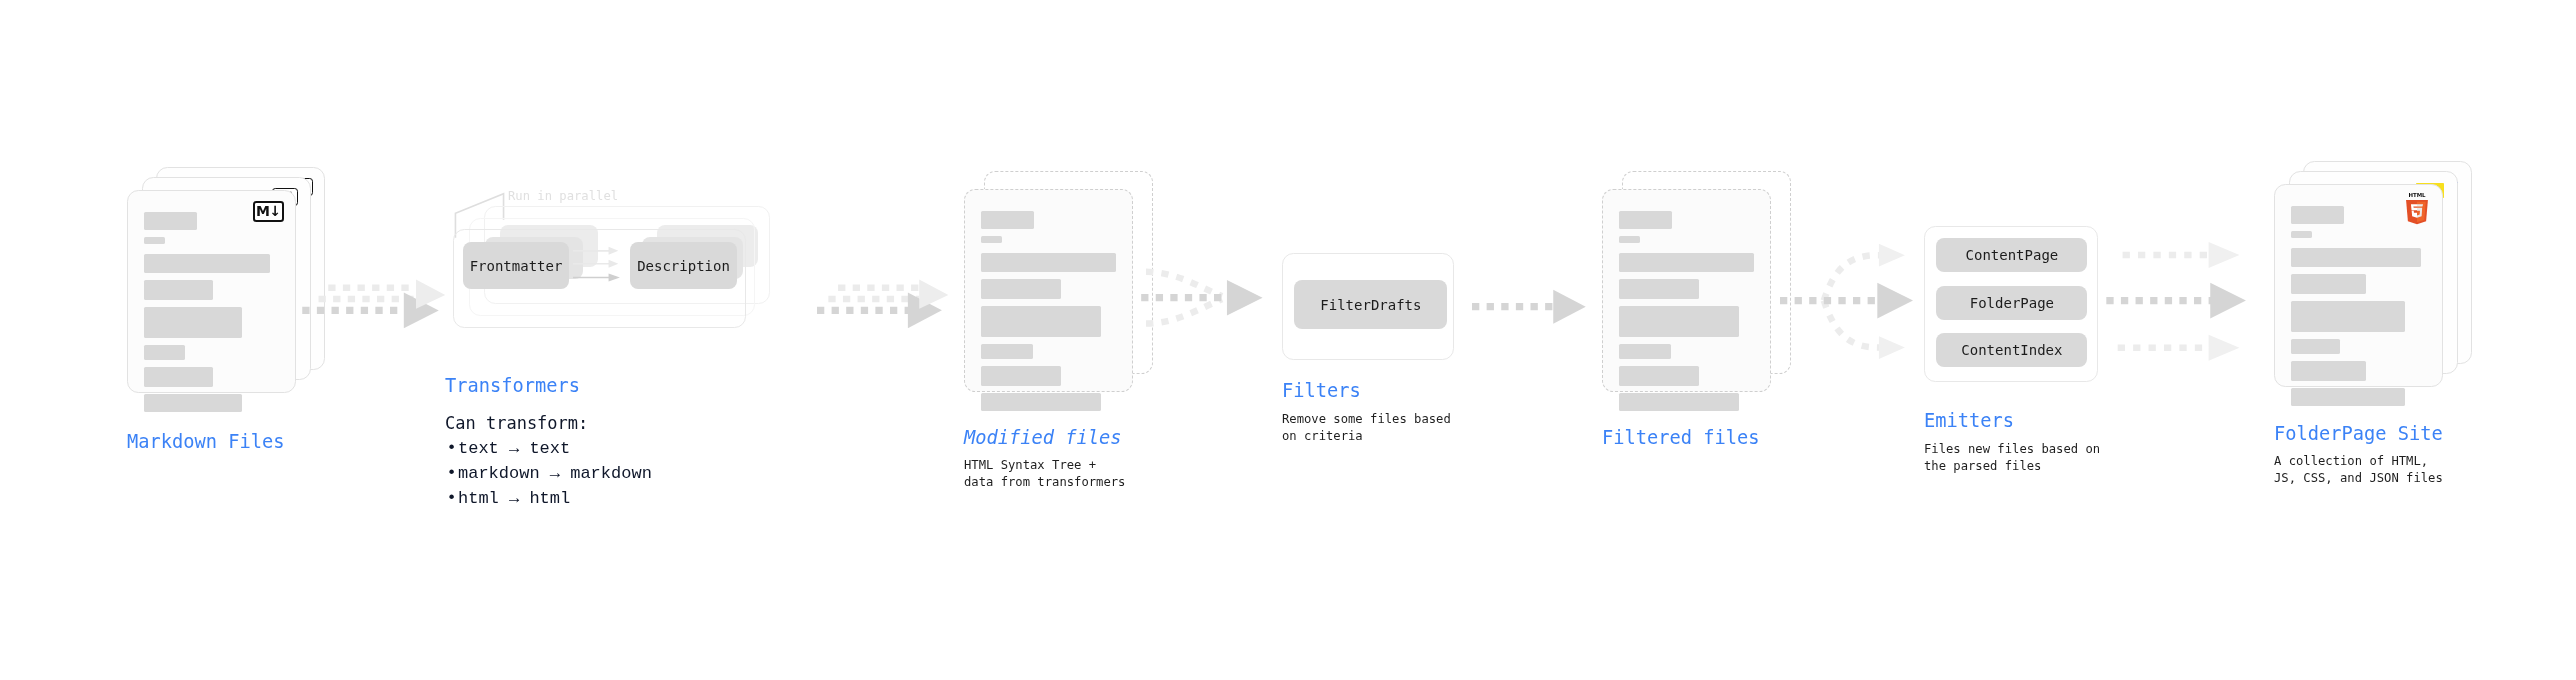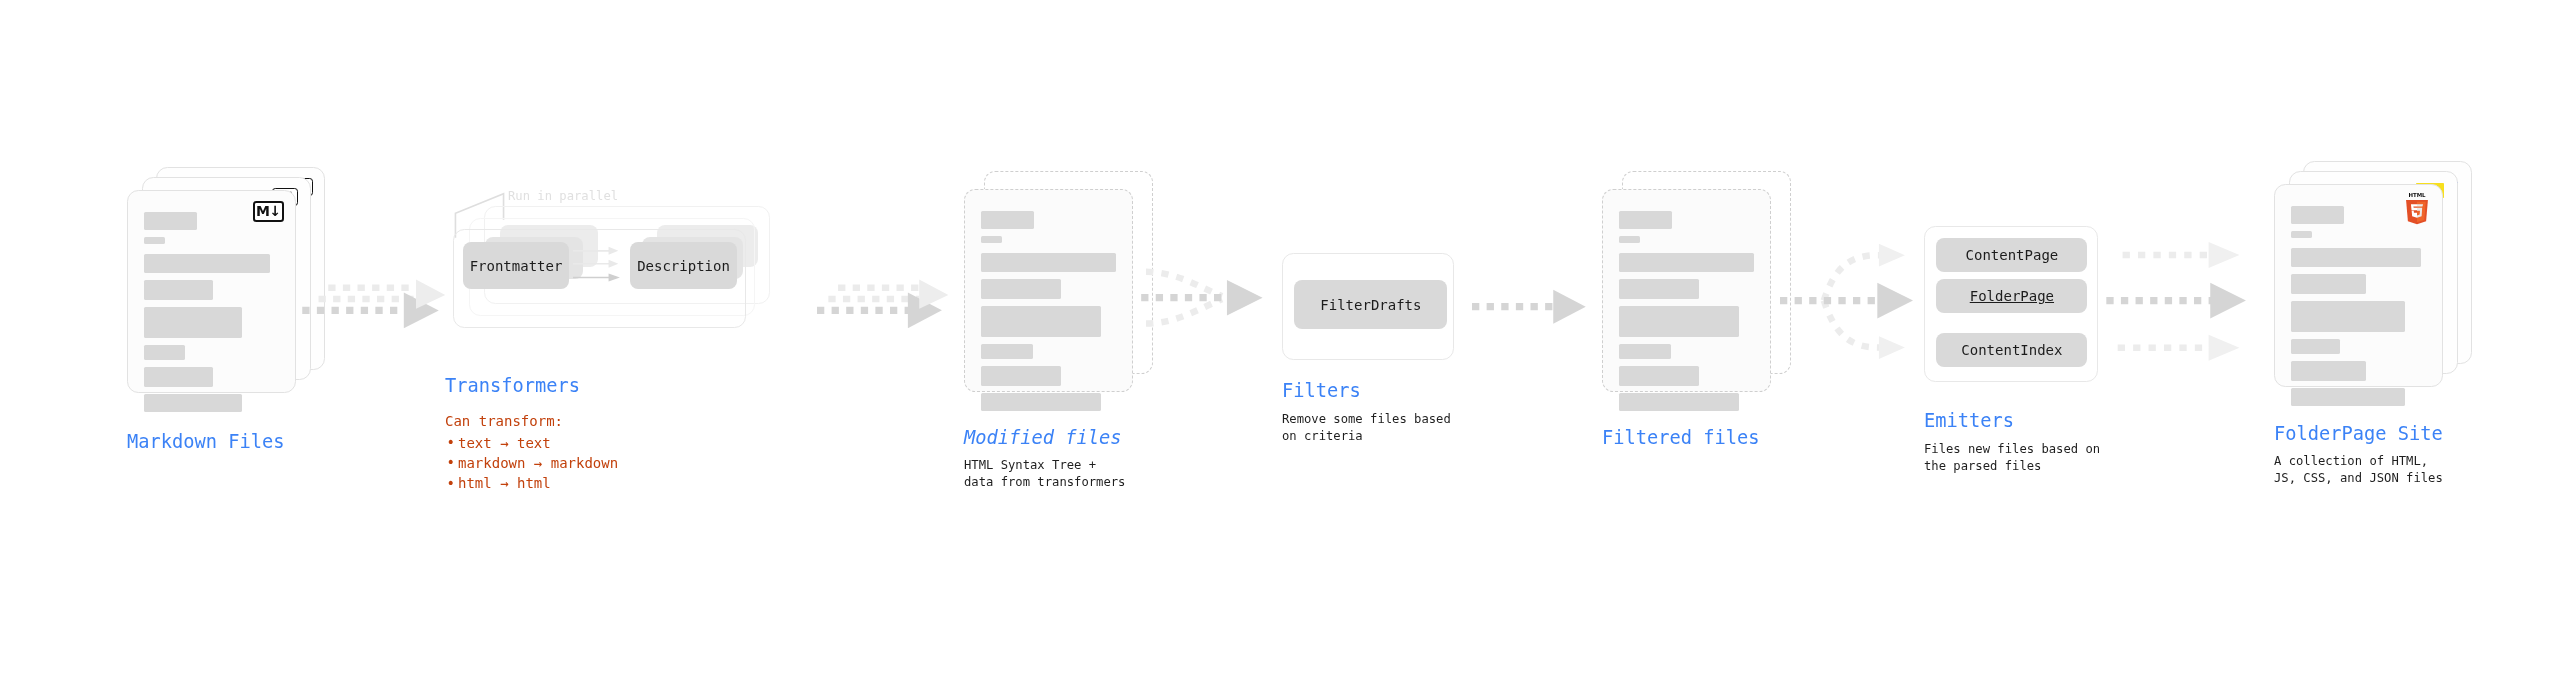--- a/index.html
+++ b/index.html
@@ -104,26 +104,26 @@
   }
   .cap-sub {
     position: absolute;
     font-size: 12.2px;
     line-height: 1.42;
     color: #1f1f1f;
     white-space: pre-line;
   }
   .cap-list {
     position: absolute;
-    font-size: 14px;
+    font-size: 17px;
     line-height: 1.45;
-    color: #c2410c;
+    color: #0f172a;
   }
   .cap-list ul { list-style: none; margin-top: 1.6px; }
-  .cap-list li { position: relative; padding-left: 13px; }
+  .cap-list li { position: relative; padding-left: 13px; font-family: Liberation Mono, monospace; }
   .cap-list li::before {
     content: "\2022";
     position: absolute; left: 1.6px; top: -0.8px;
   }
 
   .parallel-label {
     position: absolute;
     font-size: 12.2px;
     color: #e0e0e0;
     white-space: nowrap;
@@ -309,21 +309,21 @@
       <line x1="0" y1="82" x2="124" y2="82"></line>
     </g>
     <polygon points="120,60 164,82 120,104" fill="#d5d5d5"></polygon>
     <polygon points="122,12 154,26 122,40" fill="#f0f0f0"></polygon>
     <polygon points="122,126 154,140 122,154" fill="#f0f0f0"></polygon>
   </svg>
 
   <div class="abs" style="left:1924px; top:226px;">
     <div class="group-box" style="left:0; top:0; width:174px; height:156px;">
       <div class="pill" style="left:11.4px; top:11.4px; width:151px; height:34px;">ContentPage</div>
-      <div class="pill" style="left:11.4px; top:52px; width:151px; height:34px;text-decoration:underline;">FolderPage</div>
+      <div class="pill" style="left:11.4px; top:59px; width:151px; height:34px;">FolderPage</div>
       <div class="pill" style="left:11.4px; top:106px; width:151px; height:34px;">ContentIndex</div>
     </div>
   </div>
 
   <div class="cap-title" style="left:1924px; top:410px;">Emitters</div>
   <div class="cap-sub" style="left:1924px; top:441px;">Files new files based on
 the parsed files</div>
 
   <svg class="abs" style="left:2106px; top:234px;" width="163" height="138" viewBox="0 0 200 170">
     <g stroke="#ececec" stroke-width="8" stroke-dasharray="9 10" fill="none">

